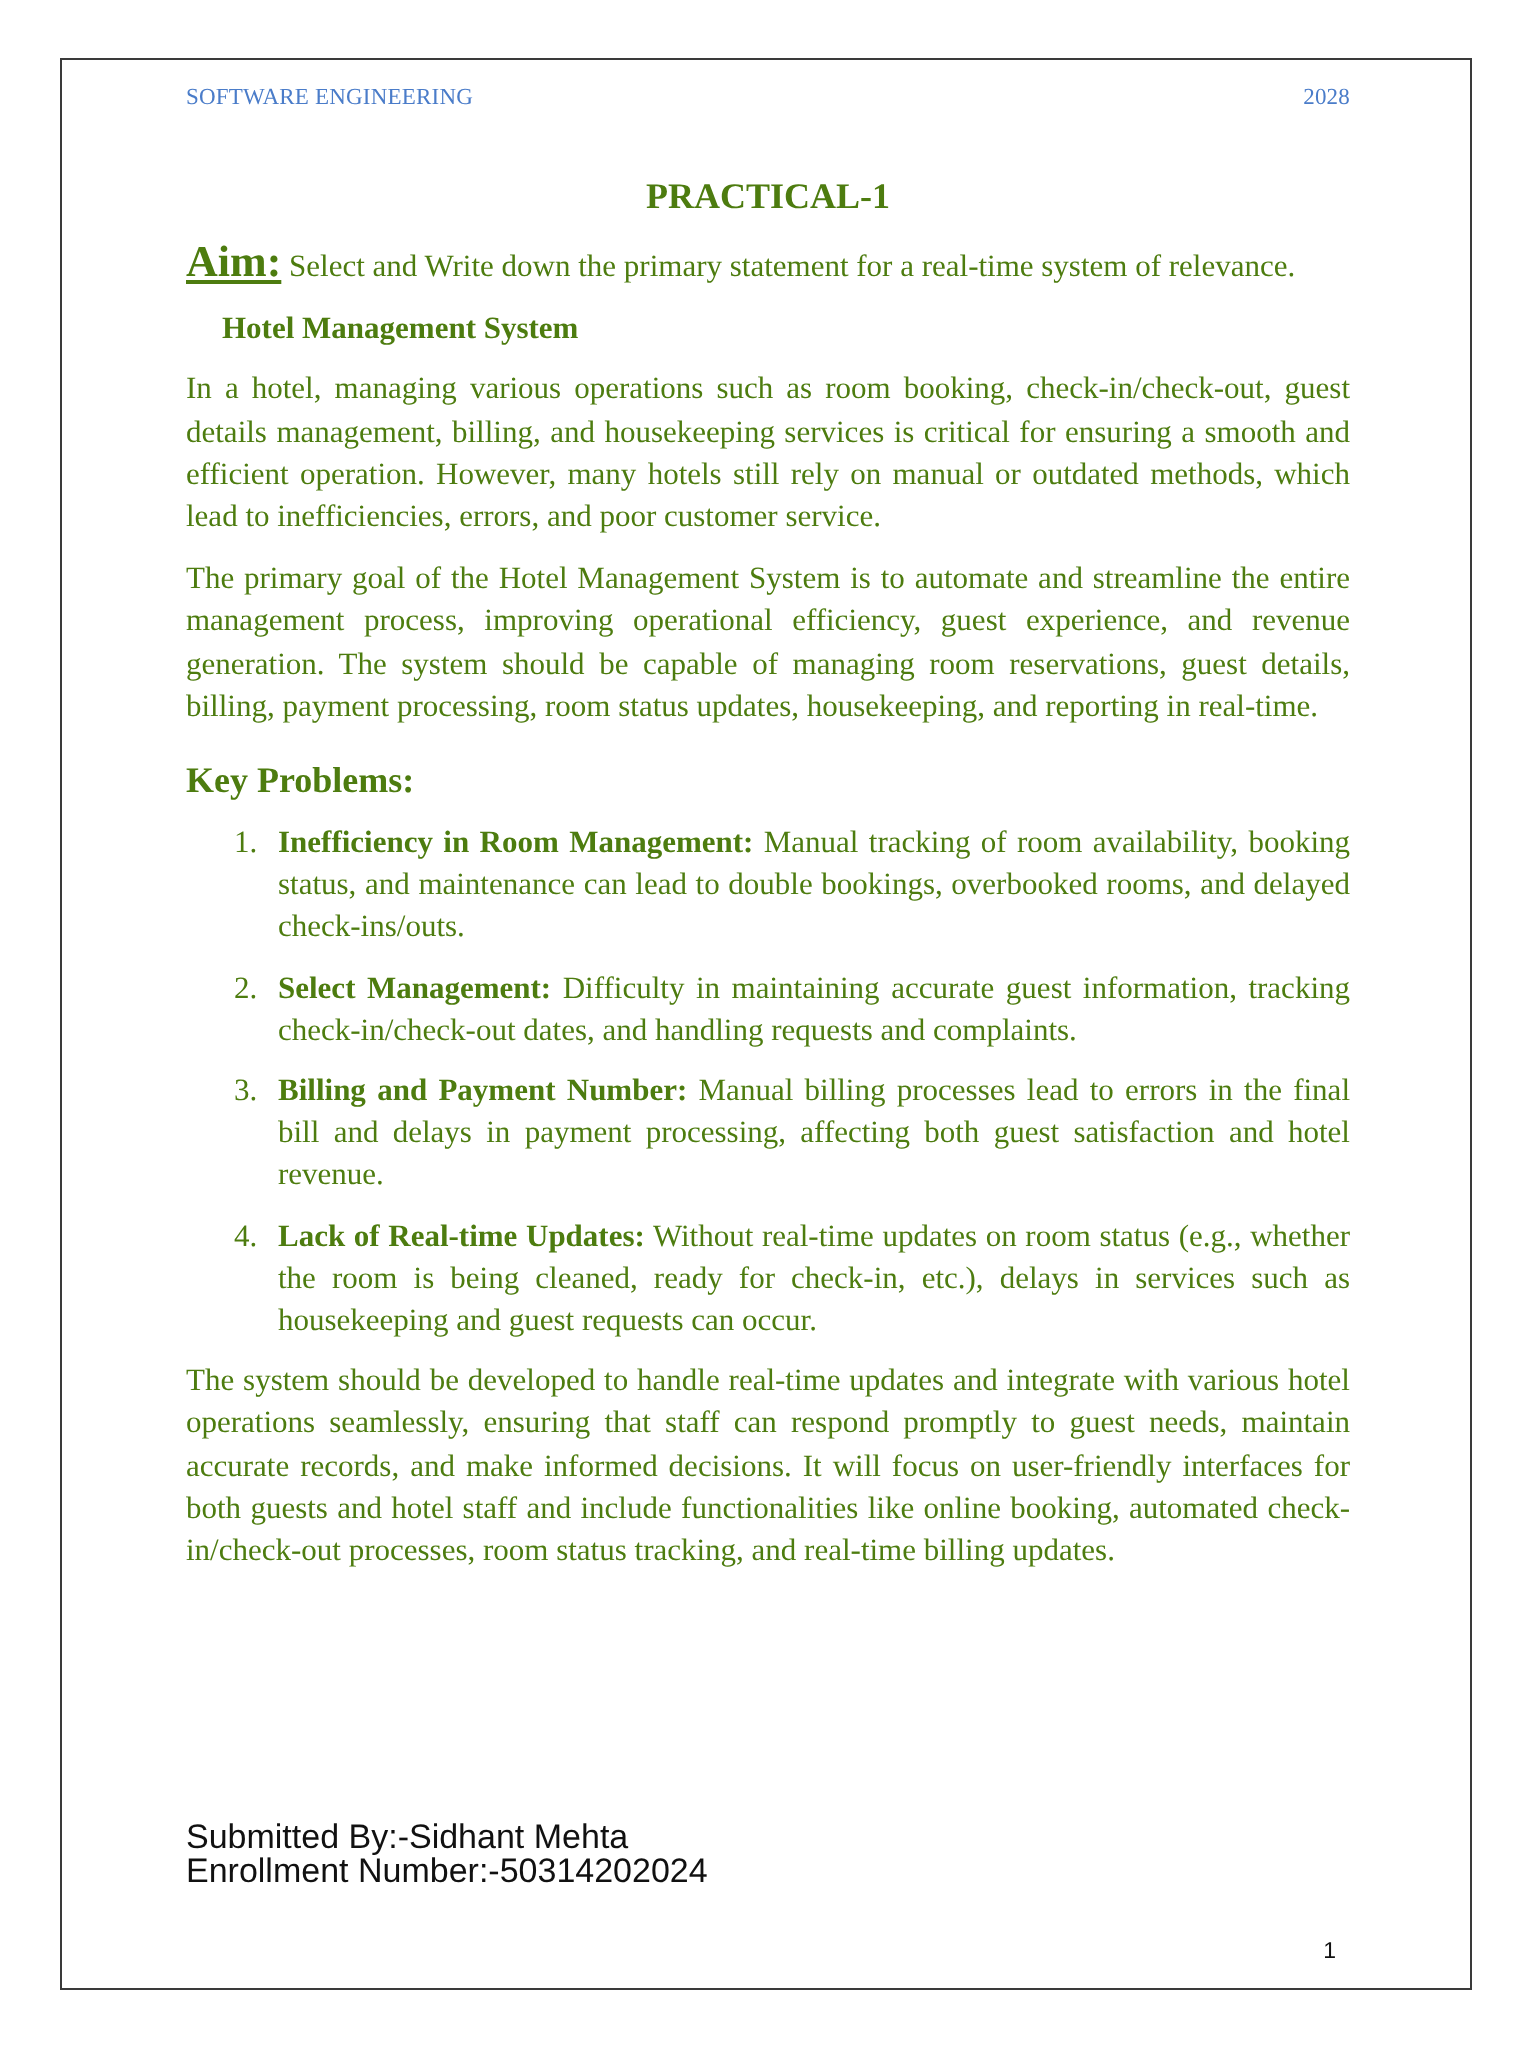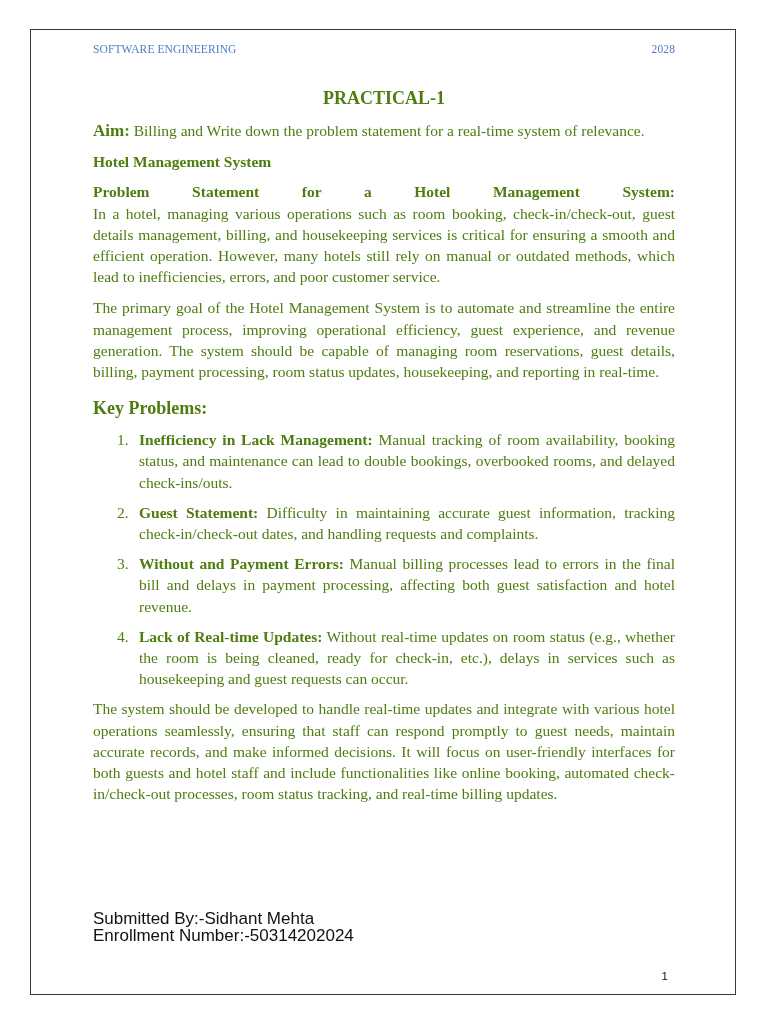--- a/index.html
+++ b/index.html
@@ -4,65 +4,64 @@
 <style>
   html, body { margin:0; padding:0; background:#ffffff; }
   body { width:768px; height:1024px; position:relative; overflow:hidden; }
   .page-border { position:absolute; left:30px; top:29px; width:706px; height:966px; border:1.5px solid #3a3a3a; box-sizing:border-box; }
   .hdr { position:absolute; top:43px; font-family:Liberation Serif, serif; font-size:11.5px; color:#4a7cc9; letter-spacing:0.1px; }
   .hdr-left { left:93px; }
   .hdr-right { right:93px; }
   .content { position:absolute; left:93px; width:582px; top:86px; font-family:"Liberation Serif", serif; font-size:15.5px; line-height:21.2px; color:#4d7c0f; }
   .title { text-align:center; font-weight:bold; font-size:18px; margin:0 0 10px 0; line-height:24px; }
   .aim { text-align:justify; margin:0 0 10px 0; }
-  .aim b { font-size:17px; }
+  .aim b { font-size:22px;text-decoration:underline; }
   .sol-h { font-weight:bold; font-size:18px; margin:0; line-height:22px; }
-  .sub-h { font-weight:bold; margin:0 0 9px 0; }
+  .sub-h { font-weight:bold; margin:0 0 9px 18px; }
   p.j { text-align:justify; margin:0 0 10px 0; }
   .ps-head { display:block; text-align:justify; text-align-last:justify; font-weight:bold; }
   .kp-h { font-weight:bold; font-size:18px; margin:14px 0 9px 0; line-height:24px; }
   ol { margin:0; padding:0; list-style:none; }
   ol li { position:relative; padding-left:46px; text-align:justify; margin:0 0 9px 0; }
   ol li .num { position:absolute; left:24px; top:0; }
   .footer { position:absolute; left:93px; top:910px; font-family:"Liberation Sans", sans-serif; font-size:17px; color:#111; line-height:17px; }
   .pageno { position:absolute; right:100px; top:970px; font-family:"Liberation Sans", sans-serif; font-size:11.5px; color:#111; }
 </style>
 </head>
 <body>
 
 <div class="page-border"></div>
 
 <div class="hdr hdr-left">SOFTWARE ENGINEERING</div>
 <div class="hdr hdr-right">2028</div>
 
 <div class="content">
   <div class="title">PRACTICAL-1</div>
 
-  <p class="aim"><b>Aim:</b><span> Billing and Write down the problem statement for a real-time system of relevance.</span></p>
+  <p class="aim"><b>Aim:</b><span> Select and Write down the primary statement for a real-time system of relevance.</span></p>
 
   <div class="sub-h">Hotel Management System</div>
 
   <p class="j">
-    <span class="ps-head">Problem Statement for a Hotel Management System:</span>
     <span>In a hotel, managing various operations such as room booking, check-in/check-out, guest details management, billing, and housekeeping services is critical for ensuring a smooth and efficient operation. However, many hotels still rely on manual or outdated methods, which lead to inefficiencies, errors, and poor customer service.</span>
   </p>
 
   <p class="j">The primary goal of the Hotel Management System is to automate and streamline the entire management process, improving operational efficiency, guest experience, and revenue generation. The system should be capable of managing room reservations, guest details, billing, payment processing, room status updates, housekeeping, and reporting in real-time.</p>
 
   <div class="kp-h">Key Problems:</div>
 
   <ol>
     <li>
-      <span class="num">1.</span><b>Inefficiency in Lack Management:</b><span> Manual tracking of room availability, booking status, and maintenance can lead to double bookings, overbooked rooms, and delayed check-ins/outs.</span>
+      <span class="num">1.</span><b>Inefficiency in Room Management:</b><span> Manual tracking of room availability, booking status, and maintenance can lead to double bookings, overbooked rooms, and delayed check-ins/outs.</span>
     </li>
     <li>
-      <span class="num">2.</span><b>Guest Statement:</b><span> Difficulty in maintaining accurate guest information, tracking check-in/check-out dates, and handling requests and complaints.</span>
+      <span class="num">2.</span><b>Select Management:</b><span> Difficulty in maintaining accurate guest information, tracking check-in/check-out dates, and handling requests and complaints.</span>
     </li>
     <li>
-      <span class="num">3.</span><b>Without and Payment Errors:</b><span> Manual billing processes lead to errors in the final bill and delays in payment processing, affecting both guest satisfaction and hotel revenue.</span>
+      <span class="num">3.</span><b>Billing and Payment Number:</b><span> Manual billing processes lead to errors in the final bill and delays in payment processing, affecting both guest satisfaction and hotel revenue.</span>
     </li>
     <li>
       <span class="num">4.</span><b>Lack of Real-time Updates:</b><span> Without real-time updates on room status (e.g., whether the room is being cleaned, ready for check-in, etc.), delays in services such as housekeeping and guest requests can occur.</span>
     </li>
   </ol>
 
   <p class="j">The system should be developed to handle real-time updates and integrate with various hotel operations seamlessly, ensuring that staff can respond promptly to guest needs, maintain accurate records, and make informed decisions. It will focus on user-friendly interfaces for both guests and hotel staff and include functionalities like online booking, automated check-in/check-out processes, room status tracking, and real-time billing updates.</p>
 </div>
 
 <div class="footer">

